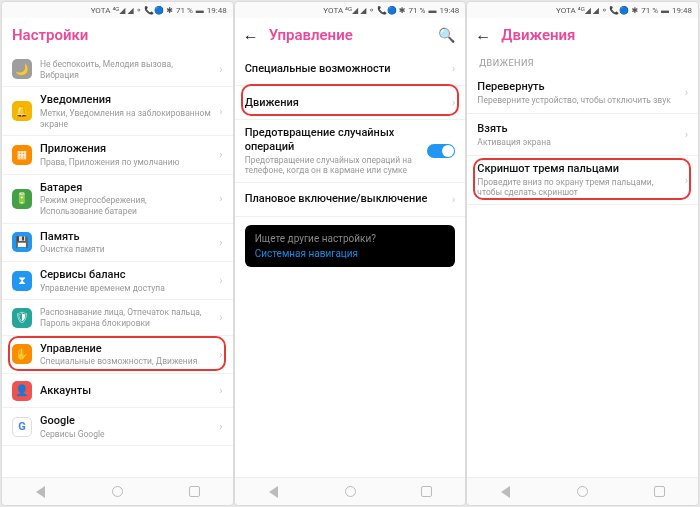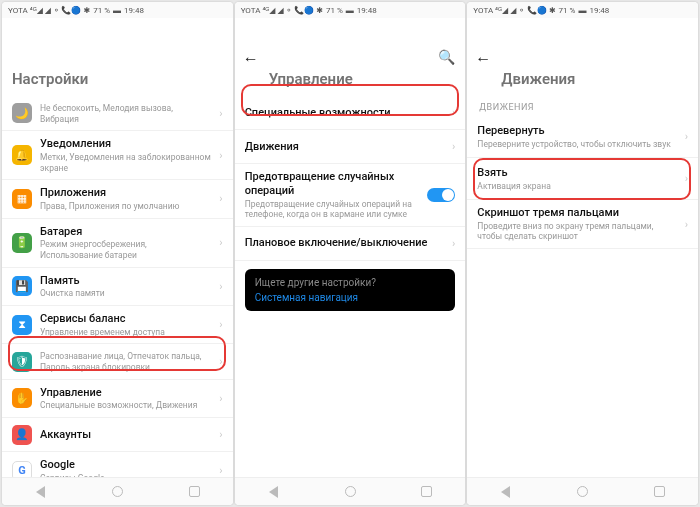--- a/index.html
+++ b/index.html
@@ -19,21 +19,21 @@
     border-radius: 4px;
     display: flex;
     flex-direction: column;
     overflow: hidden;
     position: relative;
     box-shadow: 0 0 2px rgba(0,0,0,0.2);
   }
   .statusbar {
     height: 16px;
     display: flex;
-    justify-content: flex-start;
+    justify-content: flex-end;
     align-items: center;
     padding: 0 6px;
     font-size: 8px;
     color: #555;
     background: #fafafa;
   }
   .statusbar .left, .statusbar .right { display: flex; gap: 3px; align-items: center; }
   .titlebar {
     display: flex;
     align-items: center;
@@ -42,23 +42,22 @@
   }
   .titlebar.withback { padding-left: 8px; }
   .back-arrow {
     font-size: 16px;
     color: #222;
     line-height: 1;
   }
   .titlebar .title {
     font-size: 15px;
     font-weight: 600;
-    color: #737373;
+    color: #ec4899;
     flex: 1;
-    margin-top: 44px;
   }
   .search-icon {
     font-size: 14px;
     color: #333;
   }
   .content {
     flex: 1;
     overflow: hidden;
   }
   .section-header {

